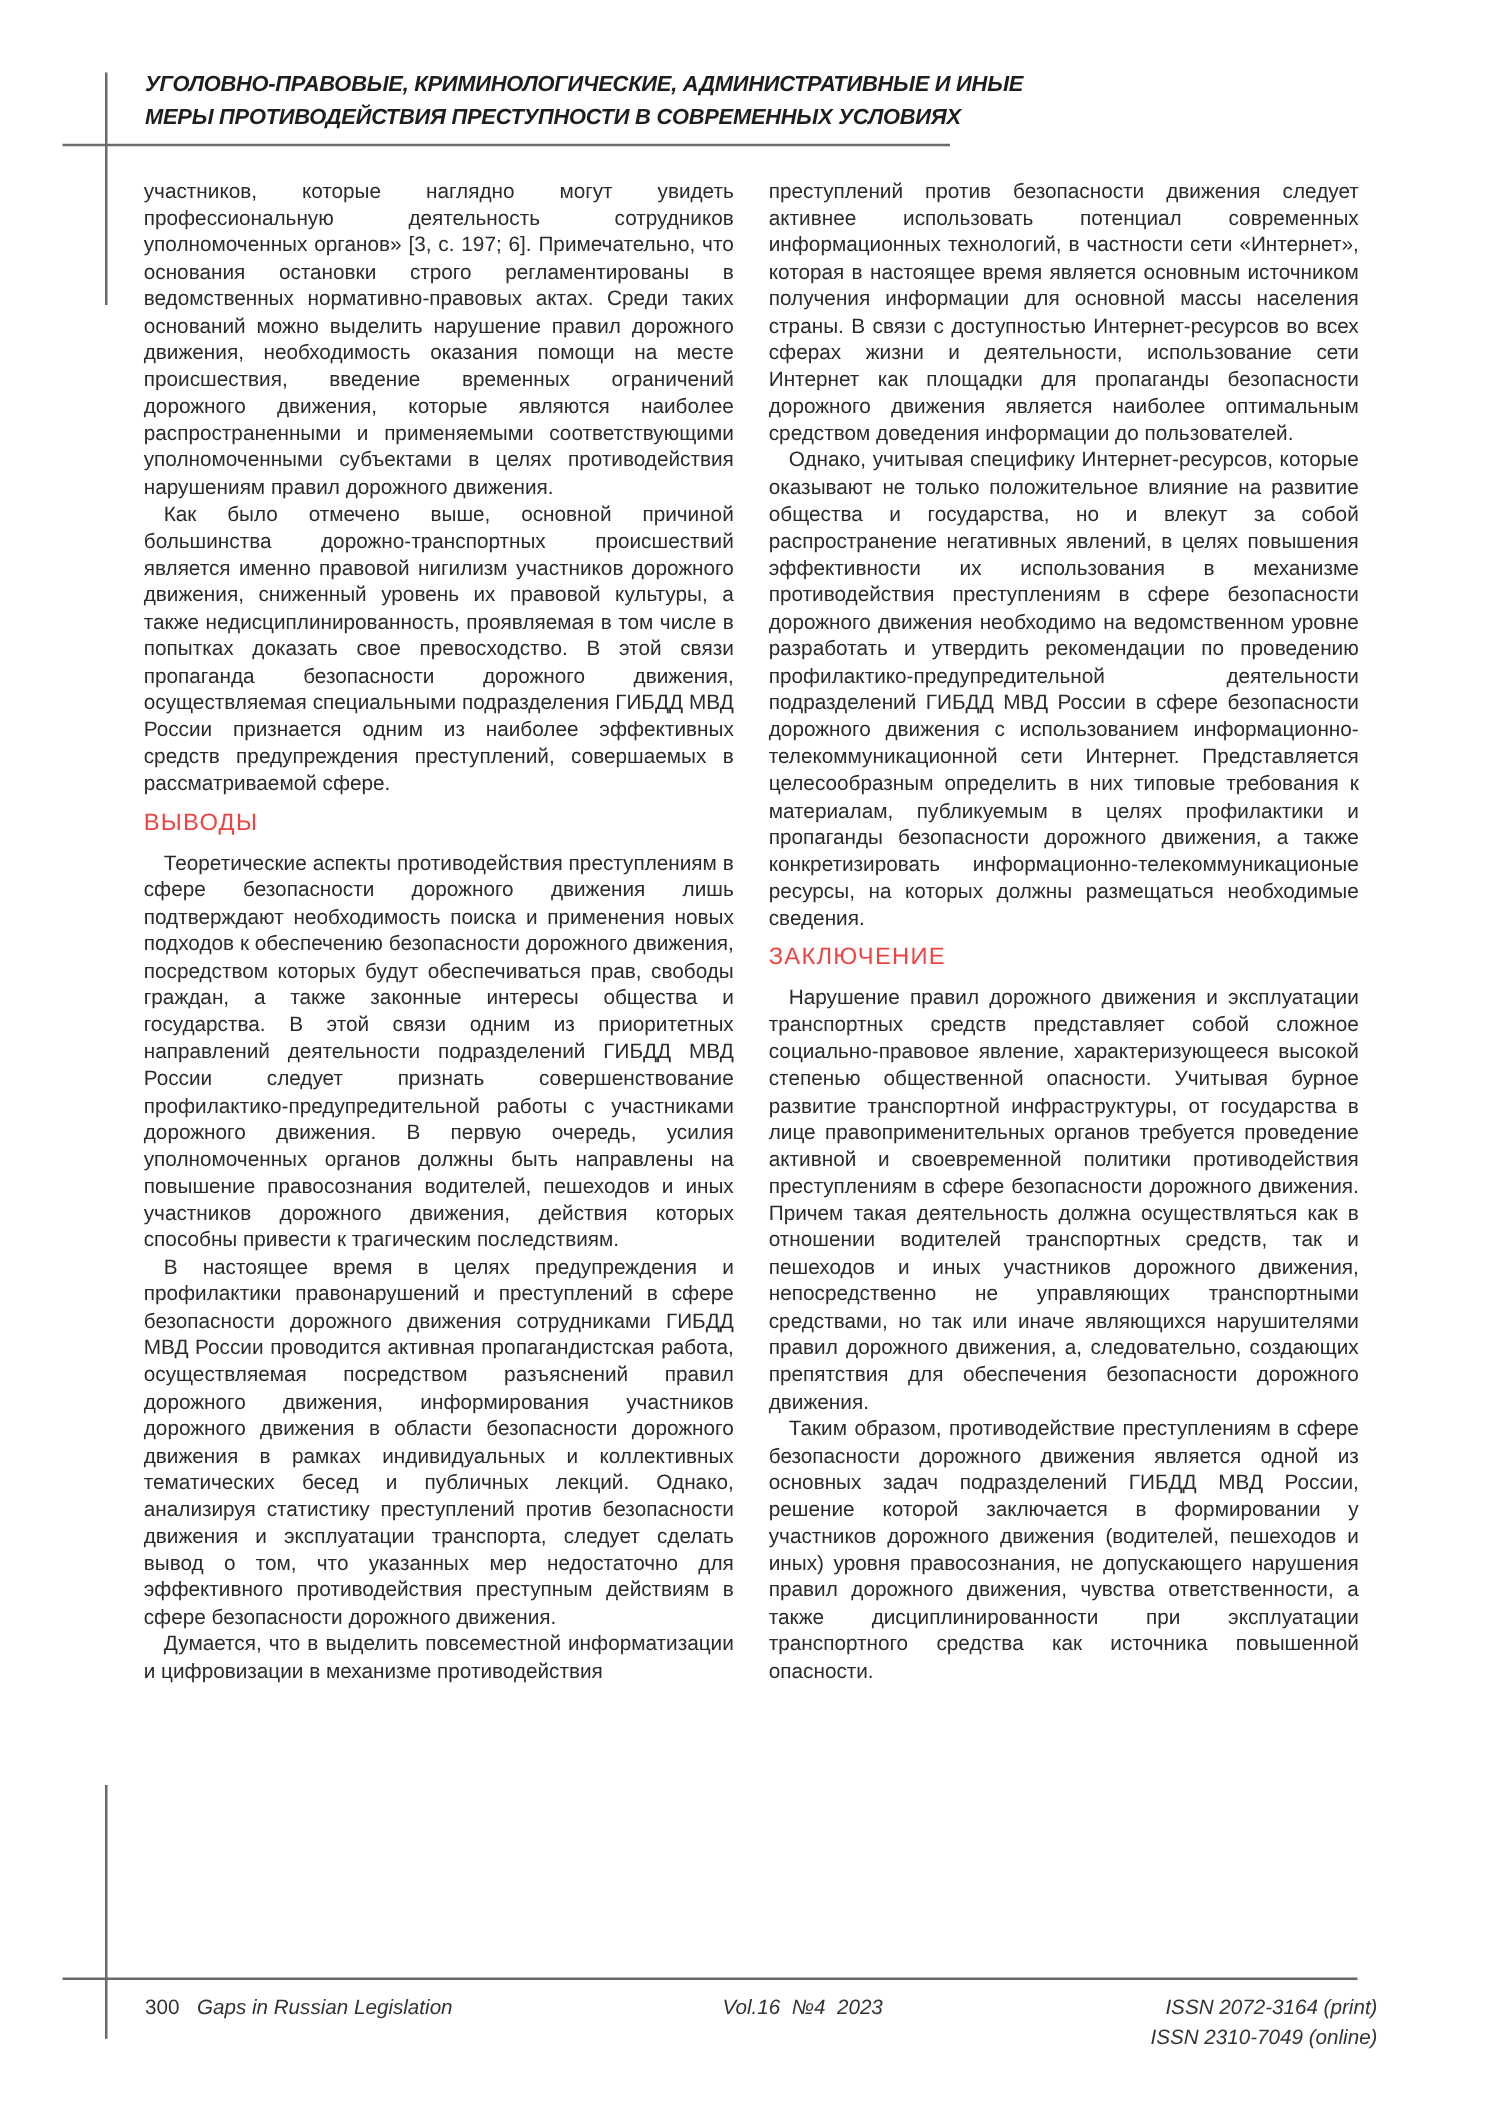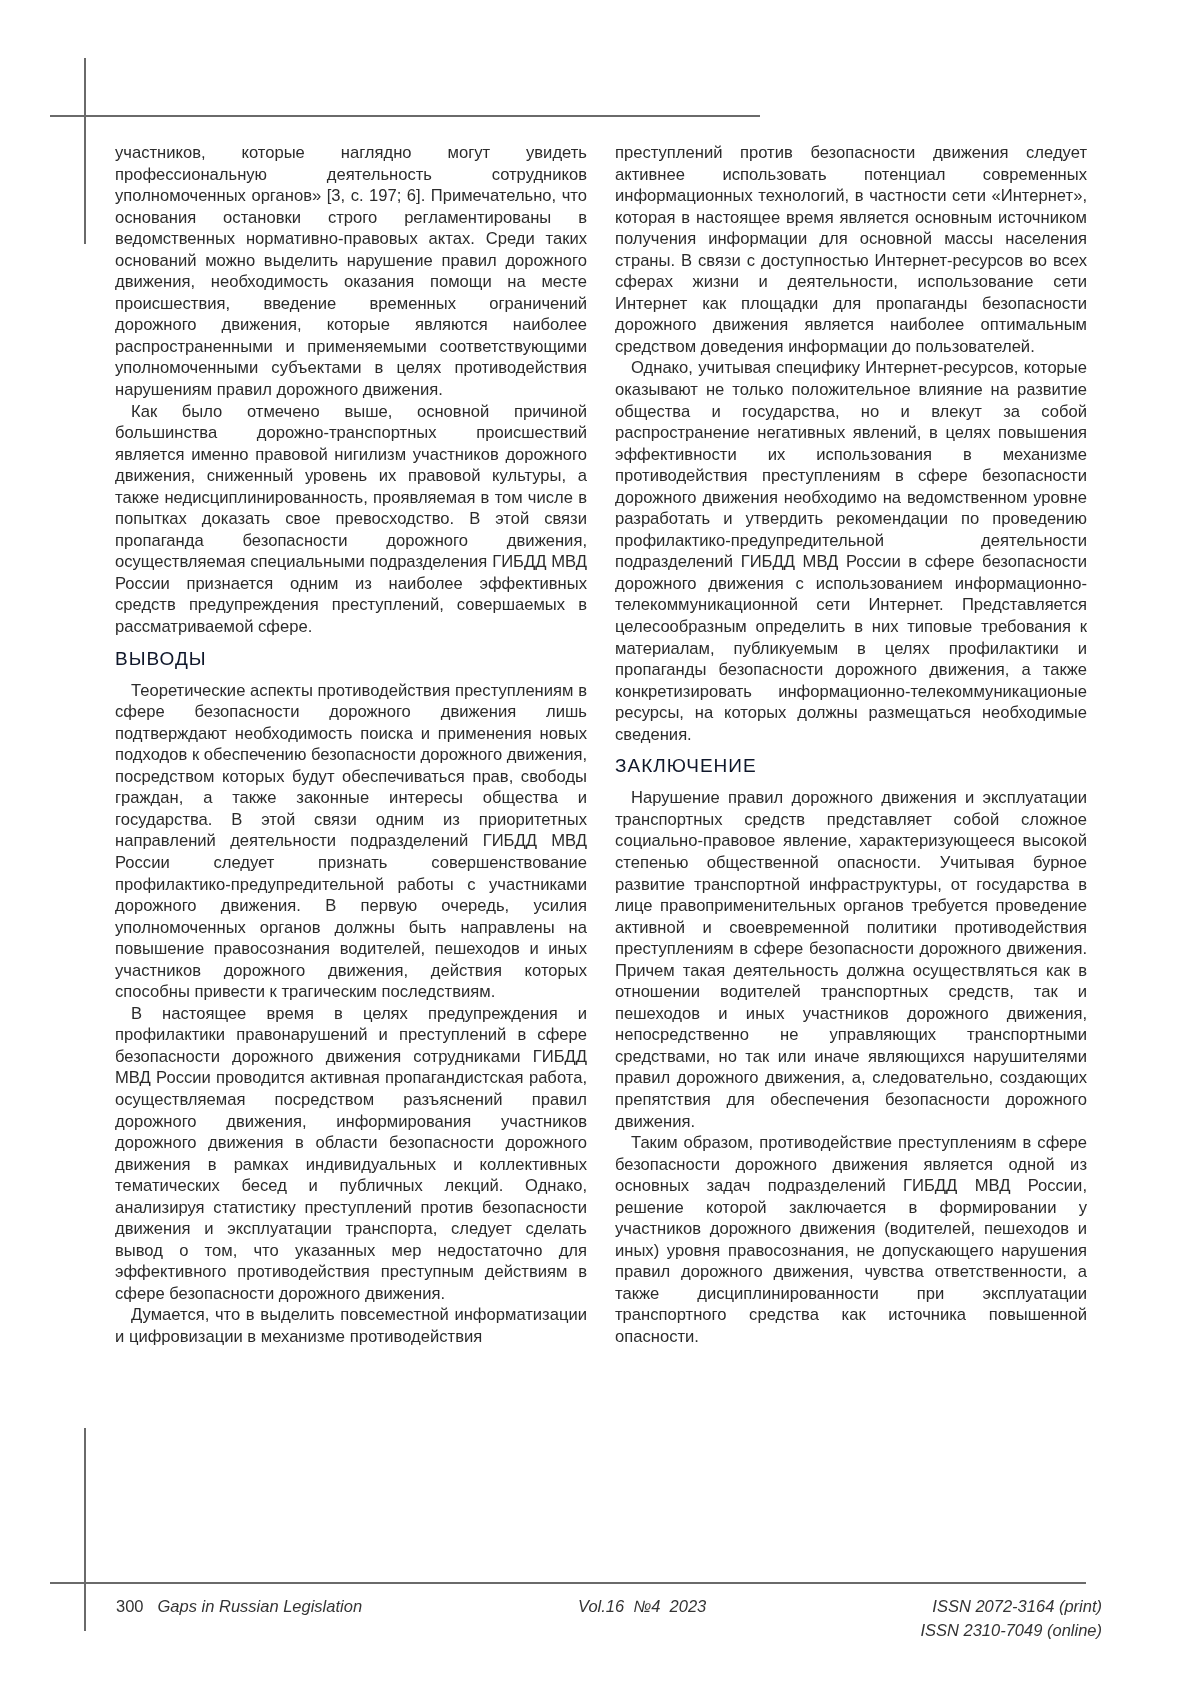--- a/index.html
+++ b/index.html
@@ -10,37 +10,39 @@
   .running-head { position:absolute; left:116px; top:54px; width:760px;
          font-family:"Liberation Sans", sans-serif; font-weight:bold; font-style:italic;
          font-size:17.5px; line-height:26px; color:#1e1e1e; letter-spacing:-0.2px; }
   .col { position:absolute; top:142px; width:472px; font-size:16.6px; line-height:21.55px;
          text-align:justify; hyphens:manual; color:#2b2b2b; }
   .col.left { left:115px; }
   .col.right { left:615px; }
   .col p { margin:0; text-indent:16px; }
   .col p.noindent { text-indent:0; }
   .col h2 { margin:8px 0 8px 0; font-weight:normal; font-size:19px; line-height:26px;
-            letter-spacing:1px; color:#0f172a; }
+            letter-spacing:1px; color:#ef4444; }
   .footer { position:absolute; top:1594px; font-style:italic; font-size:16.5px;
             line-height:24px; color:#333;text-align:right; }
   .footer .pagenum { font-style:normal; margin-right:14px; }
   .footer-left { left:116px; }
   .footer-mid { left:578px; }
   .footer-right { right:98px; text-align:right; }
 </style>
 </head>
 <body>
 
 <div class="vline" style="top:58px;height:186px;"></div>
 <div class="hline" style="top:115px;left:50px;width:710px;"></div>
 <div class="vline" style="top:1428px;height:203px;"></div>
 <div class="hline" style="top:1582px;left:50px;width:1036px;"></div>
 
 <div class="running-head">
+  <div>УГОЛОВНО-ПРАВОВЫЕ, КРИМИНОЛОГИЧЕСКИЕ, АДМИНИСТРАТИВНЫЕ И ИНЫЕ</div>
+  <div>МЕРЫ ПРОТИВОДЕЙСТВИЯ ПРЕСТУПНОСТИ В СОВРЕМЕННЫХ УСЛОВИЯХ</div>
 </div>
 
 <div class="col left">
   <p class="noindent">участников, которые наглядно могут увидеть профессиональную деятельность сотрудников уполномоченных органов» [3, с. 197; 6]. Примечательно, что основания остановки строго регламентированы в ведомственных нормативно-правовых актах. Среди таких оснований можно выделить нарушение правил дорожного движения, необходимость оказания помощи на месте происшествия, введение временных ограничений дорожного движения, которые являются наиболее распространенными и применяемыми соответствующими уполномоченными субъектами в целях противодействия нарушениям правил дорожного движения.</p>
   <p>Как было отмечено выше, основной причиной большинства дорожно-транспортных происшествий является именно правовой нигилизм участников дорожного движения, сниженный уровень их правовой культуры, а также недисциплинированность, проявляемая в том числе в попытках доказать свое превосходство. В этой связи пропаганда безопасности дорожного движения, осуществляемая специальными подразделения ГИБДД МВД России признается одним из наиболее эффективных средств предупреждения преступлений, совершаемых в рассматриваемой сфере.</p>
   <h2>ВЫВОДЫ</h2>
   <p>Теоретические аспекты противодействия преступлениям в сфере безопасности дорожного движения лишь подтверждают необходимость поиска и применения новых подходов к обеспечению безопасности дорожного движения, посредством которых будут обеспечиваться прав, свободы граждан, а также законные интересы общества и государства. В этой связи одним из приоритетных направлений деятельности подразделений ГИБДД МВД России следует признать совершенствование профилактико-предупредительной работы с участниками дорожного движения. В первую очередь, усилия уполномоченных органов должны быть направлены на повышение правосознания водителей, пешеходов и иных участников дорожного движения, действия которых способны привести к трагическим последствиям.</p>
   <p>В настоящее время в целях предупреждения и профилактики правонарушений и преступлений в сфере безопасности дорожного движения сотрудниками ГИБДД МВД России проводится активная пропагандистская работа, осуществляемая посредством разъяснений правил дорожного движения, информирования участников дорожного движения в области безопасности дорожного движения в рамках индивидуальных и коллективных тематических бесед и публичных лекций. Однако, анализируя статистику преступлений против безопасности движения и эксплуатации транспорта, следует сделать вывод о том, что указанных мер недостаточно для эффективного противодействия преступным действиям в сфере безопасности дорожного движения.</p>
   <p>Думается, что в выделить повсеместной информатизации и цифровизации в механизме противодействия</p>
 </div>

